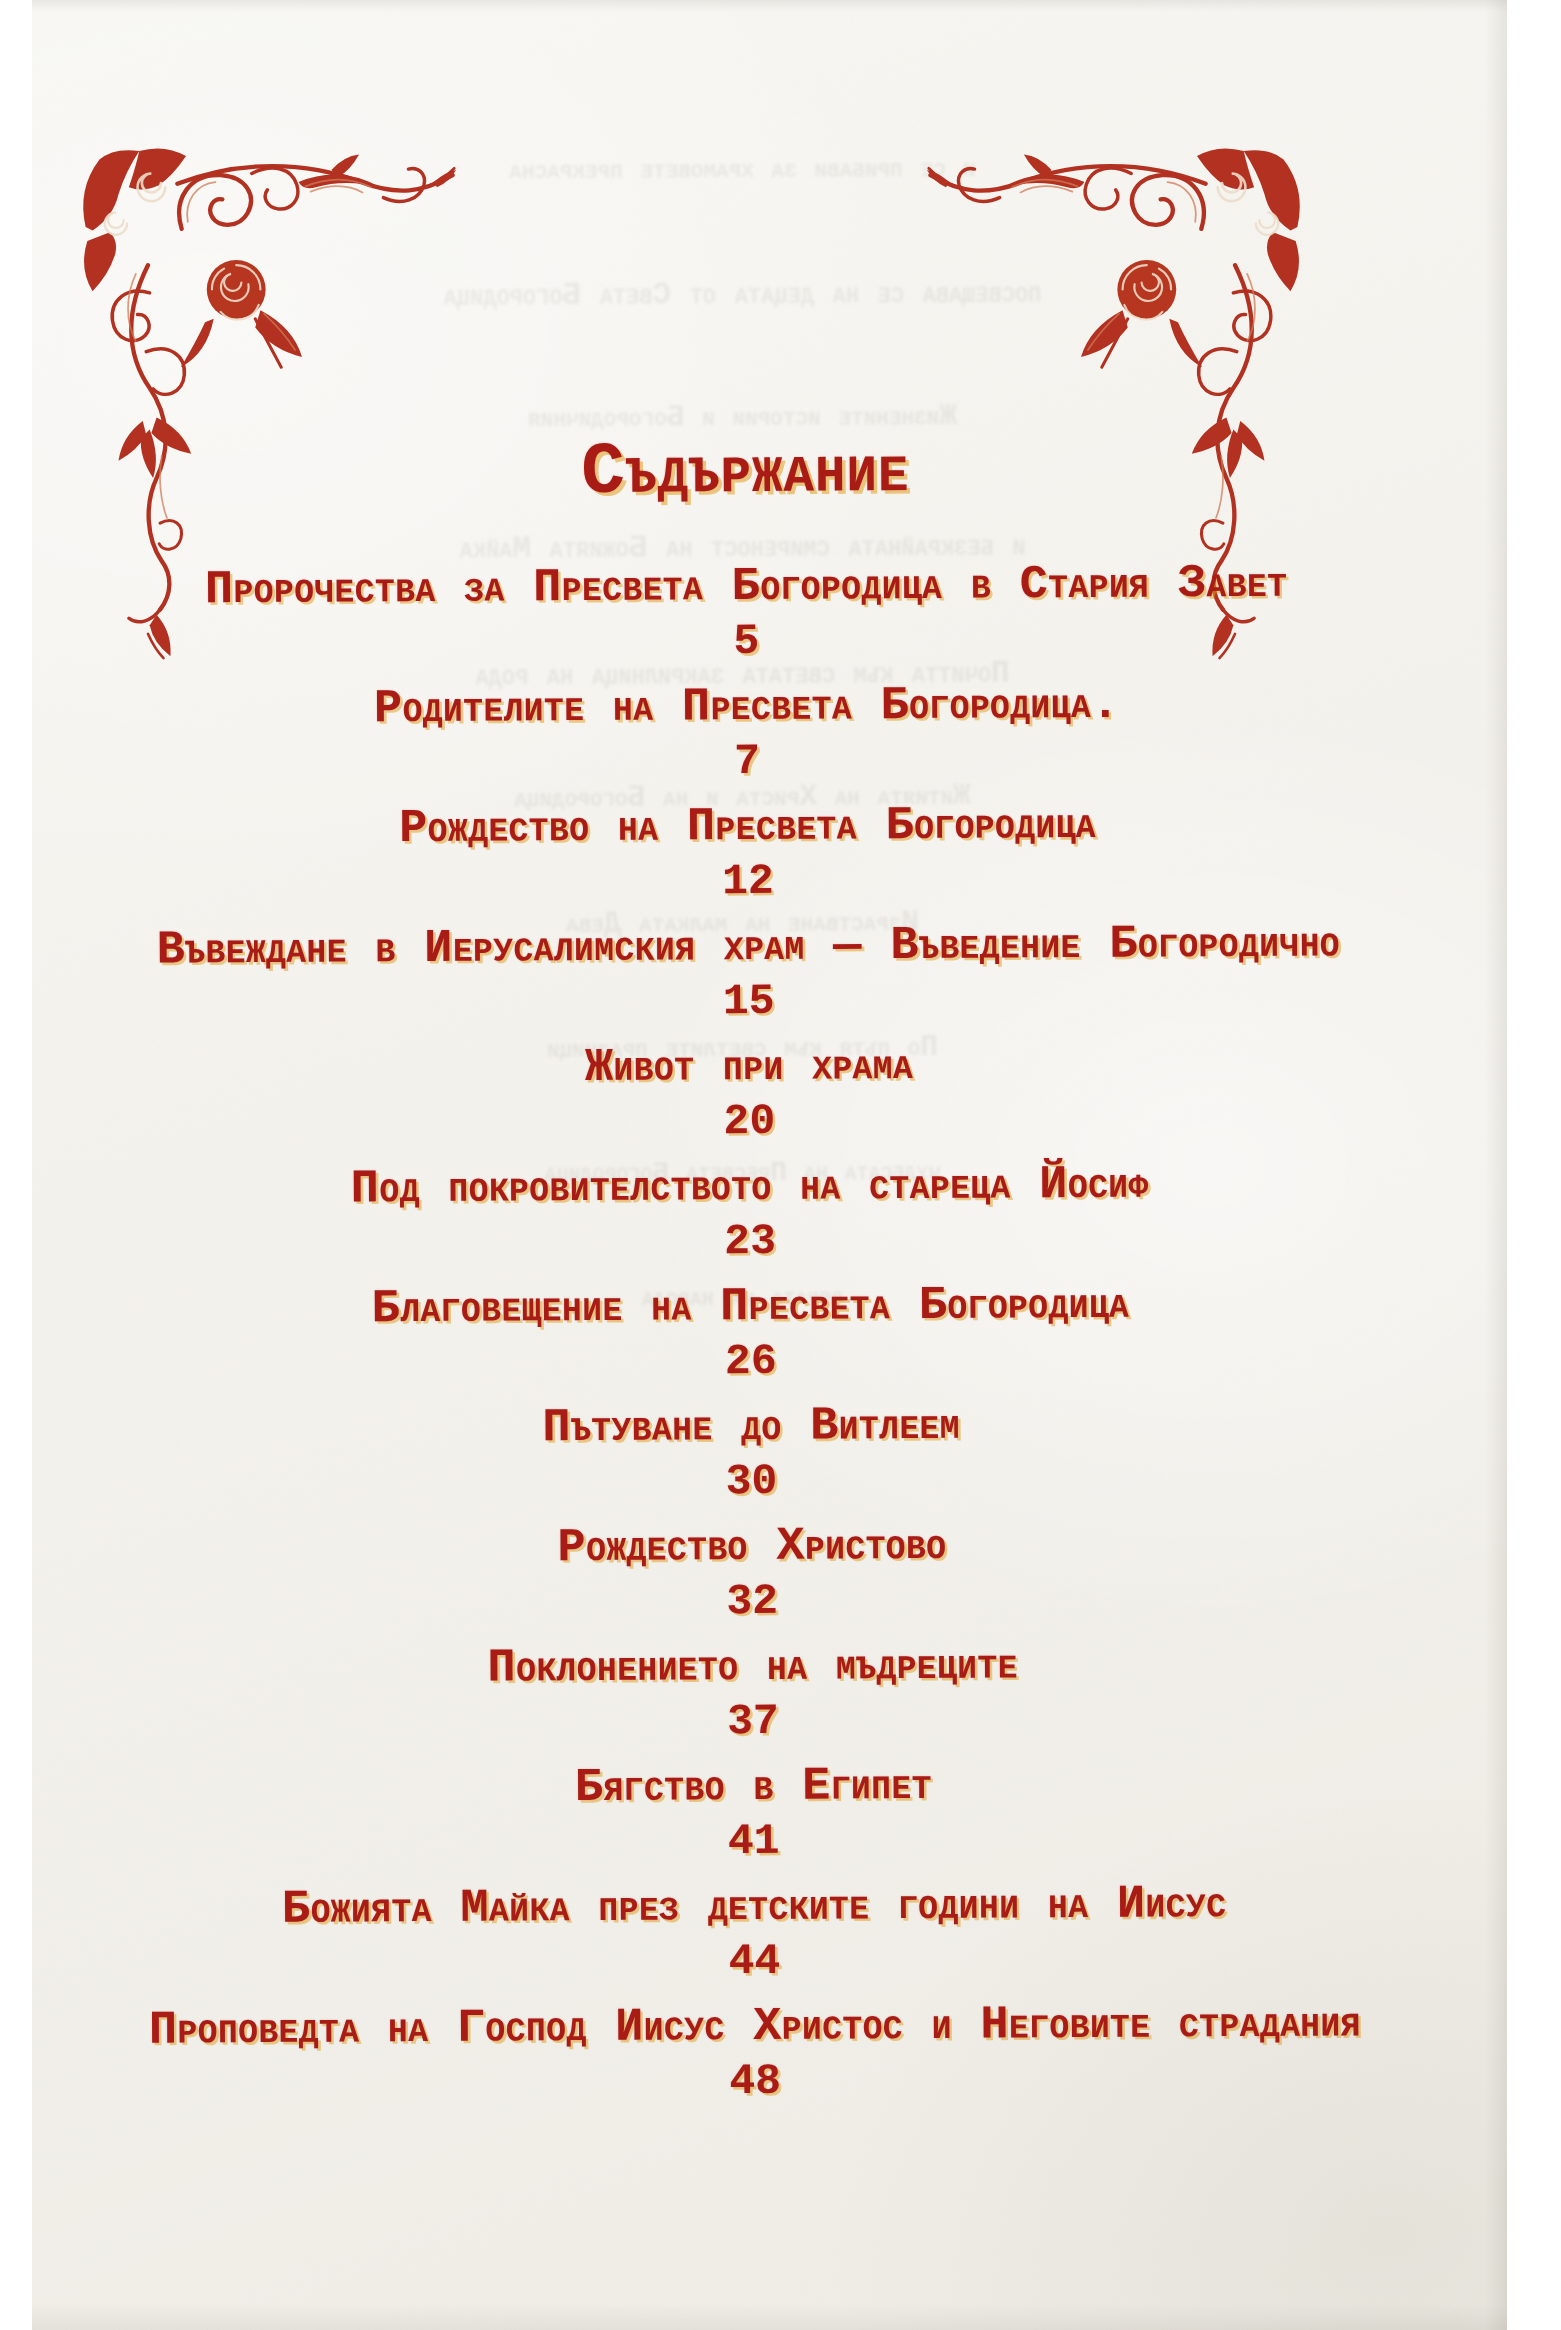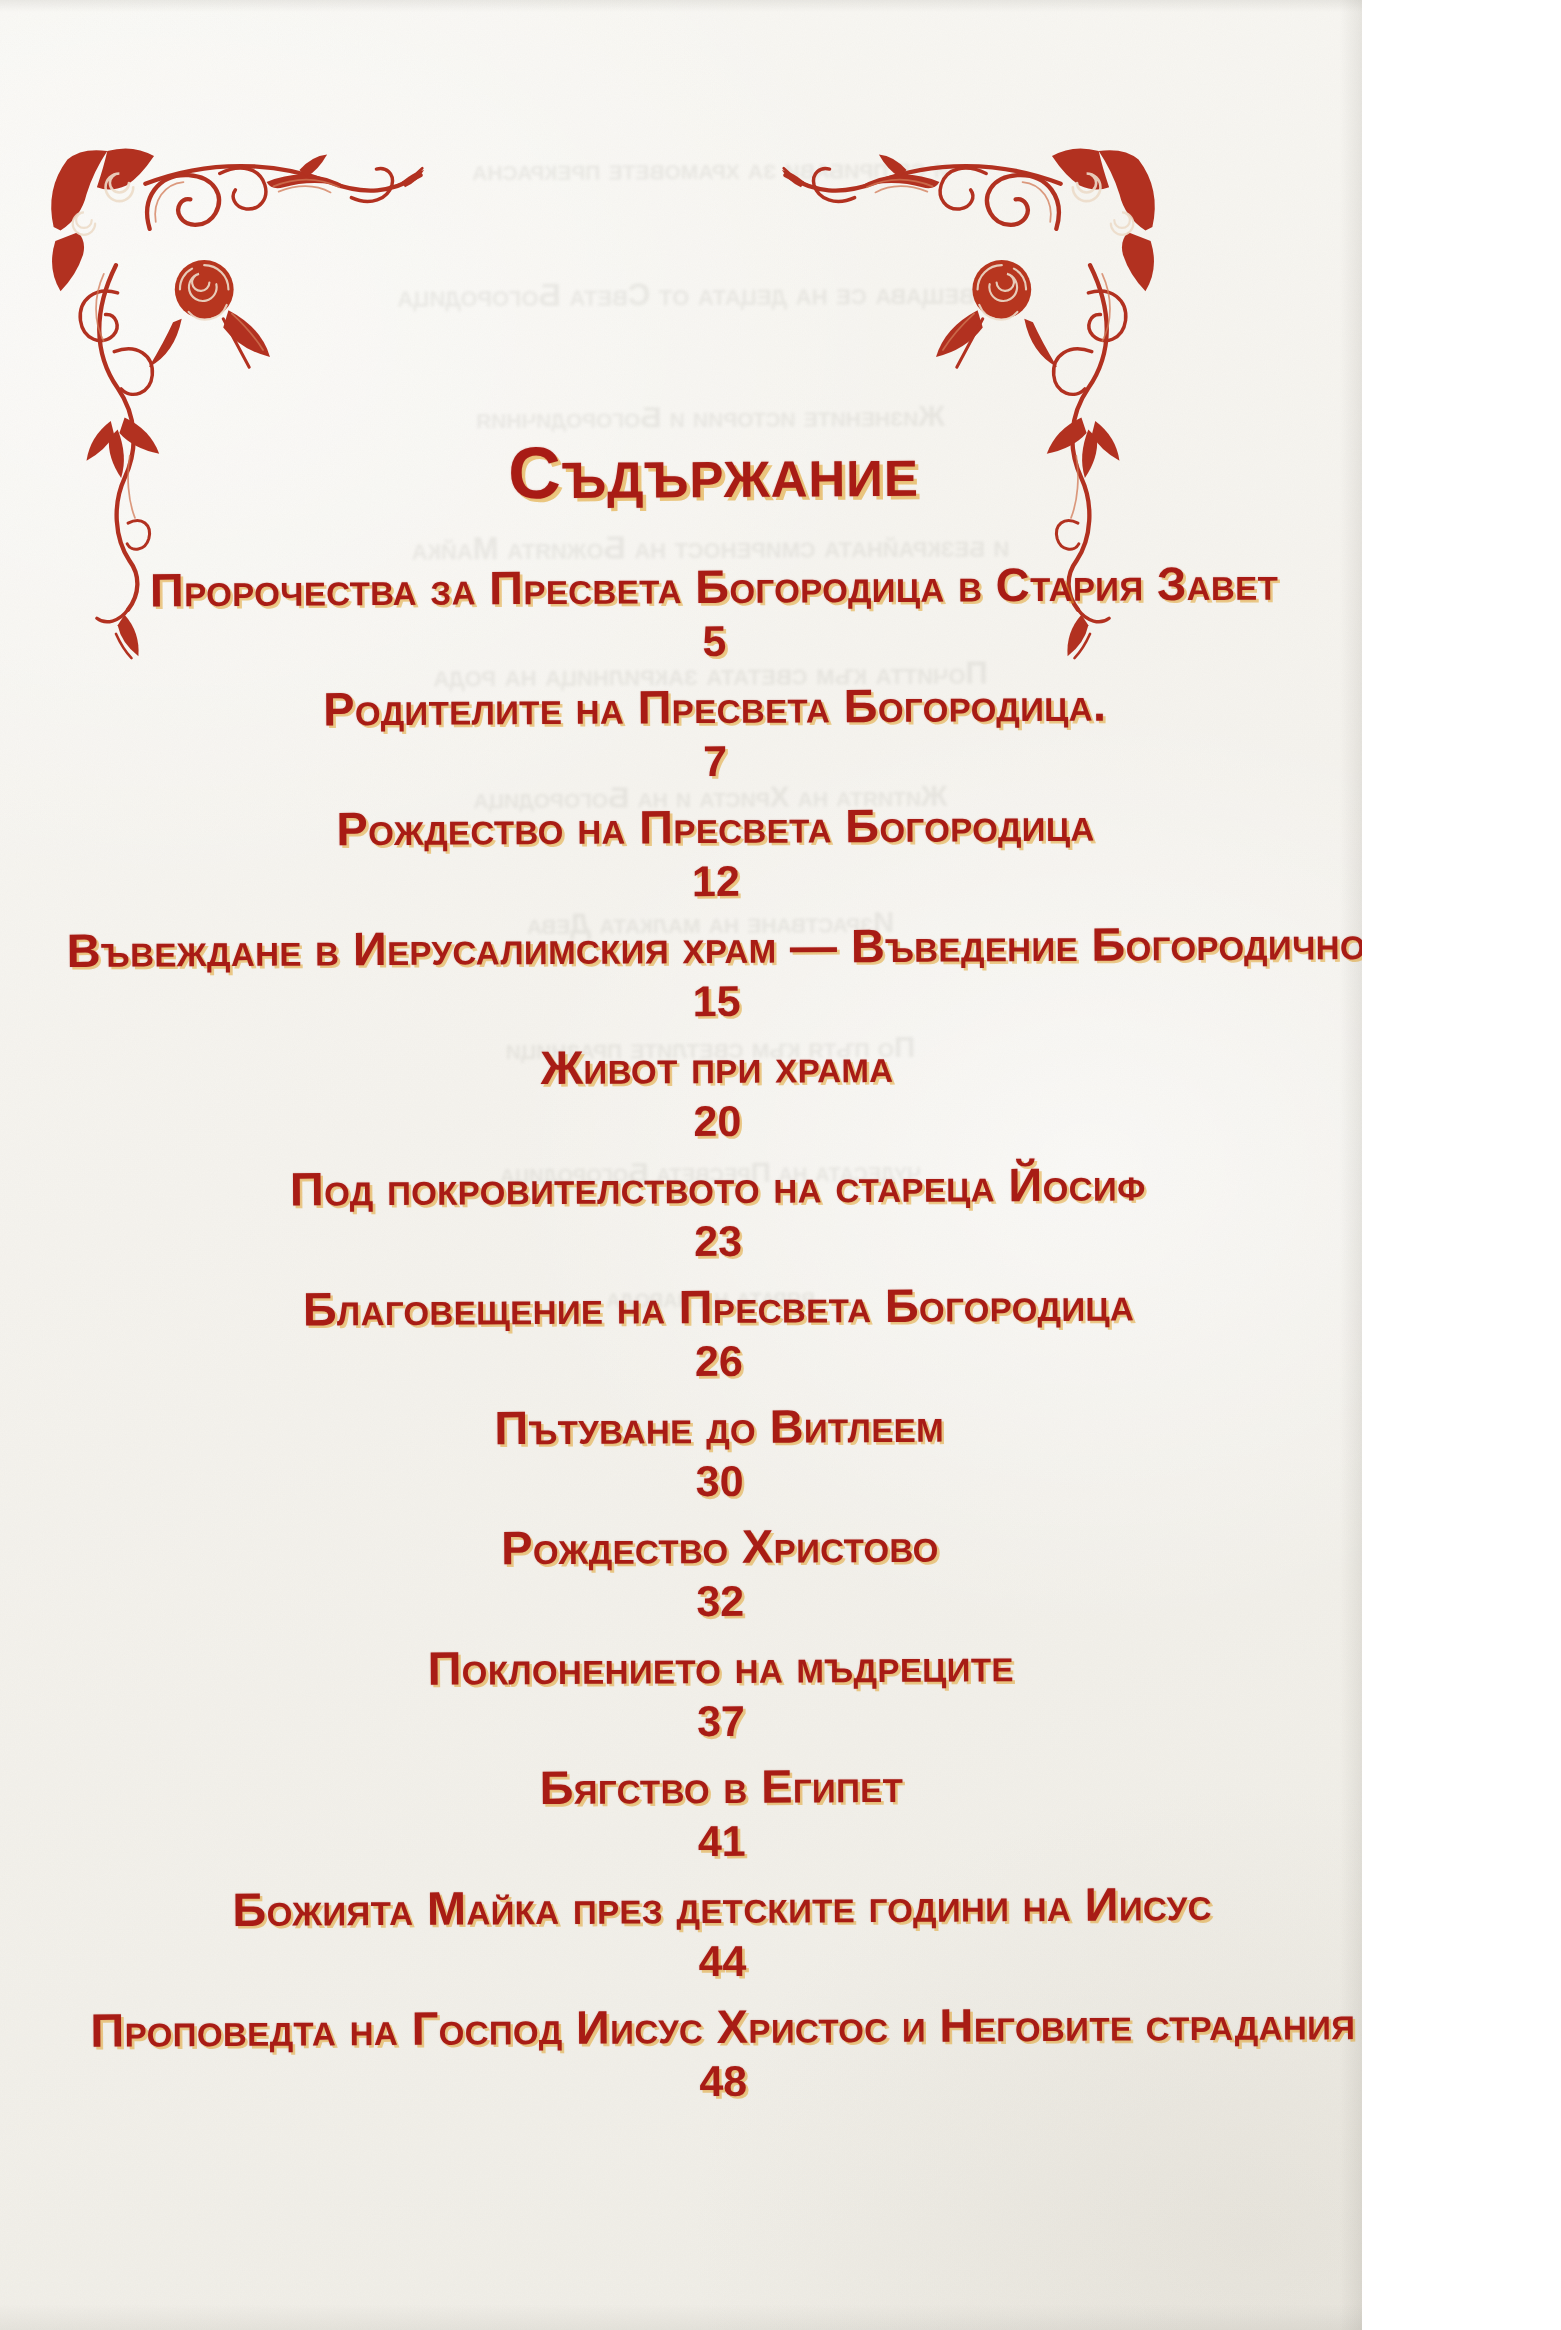--- a/index.html
+++ b/index.html
@@ -1,26 +1,27 @@
 <!DOCTYPE html>
 <html style="font-size:14px"><head>
 <meta charset="utf-8">
 <style>
   html,body{margin:0;padding:0;}
   .page{
-    position:relative; width:1362px; height:2330px; overflow:hidden;
-    font-family:Liberation Sans, sans-serif;
+    position:relative; width:1475px; height:2330px; overflow:hidden;
+    font-family:Liberation Mono, monospace;
     background:
       linear-gradient(to bottom, rgba(150,148,140,.16), rgba(150,148,140,0) 12px),
       linear-gradient(to left, rgba(110,105,95,.12), rgba(110,105,95,0) 22.5px),
       linear-gradient(to top, rgba(120,115,105,.10), rgba(120,115,105,0) 26px),
       radial-gradient(ellipse 823px 650px at 80% 50%, rgba(255,255,255,.55), rgba(255,255,255,0) 72%),
       radial-gradient(ellipse 1083px 823px at 12% 14%, rgba(255,255,255,.50), rgba(255,255,255,0) 70%),
       radial-gradient(ellipse 866px 693px at 92% 96%, rgba(190,182,168,.18), rgba(190,182,168,0) 65%),
       linear-gradient(160deg, #f9f8f4 0%, #f5f3ee 45%, #efede6 100%);
+    margin-left: 32px;
   }
   .noise{position:absolute;left:0;top:0;pointer-events:none;}
   .ornament{position:absolute; top:144px; width:383px; height:521px;}
   .ornament.left{left:43px;}
   .ornament.right{right:199px; transform:scaleX(-1);}
   .content{position:absolute; left:0; top:0; width:1421px; transform:rotate(-0.35deg); transform-origin:50% 0;}
   .page-title{
     position:absolute; top:430px; width:100%; text-align:center;
     font-size:73px; font-weight:bold; font-variant-caps:small-caps;
     color:#a81c15; letter-spacing:0.9px;

